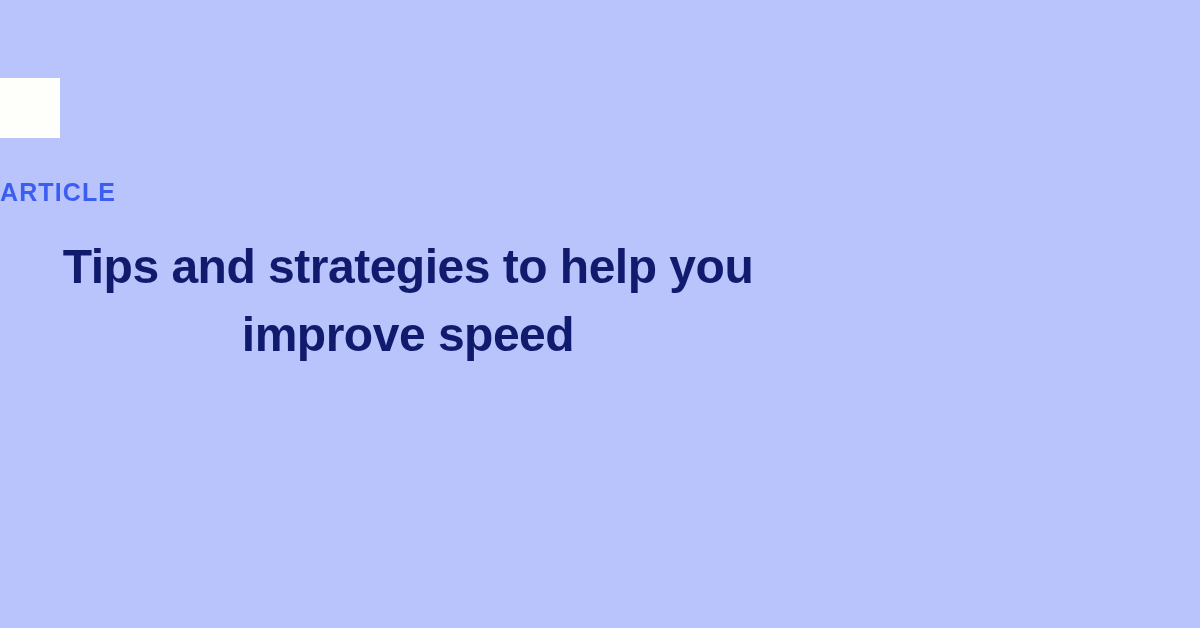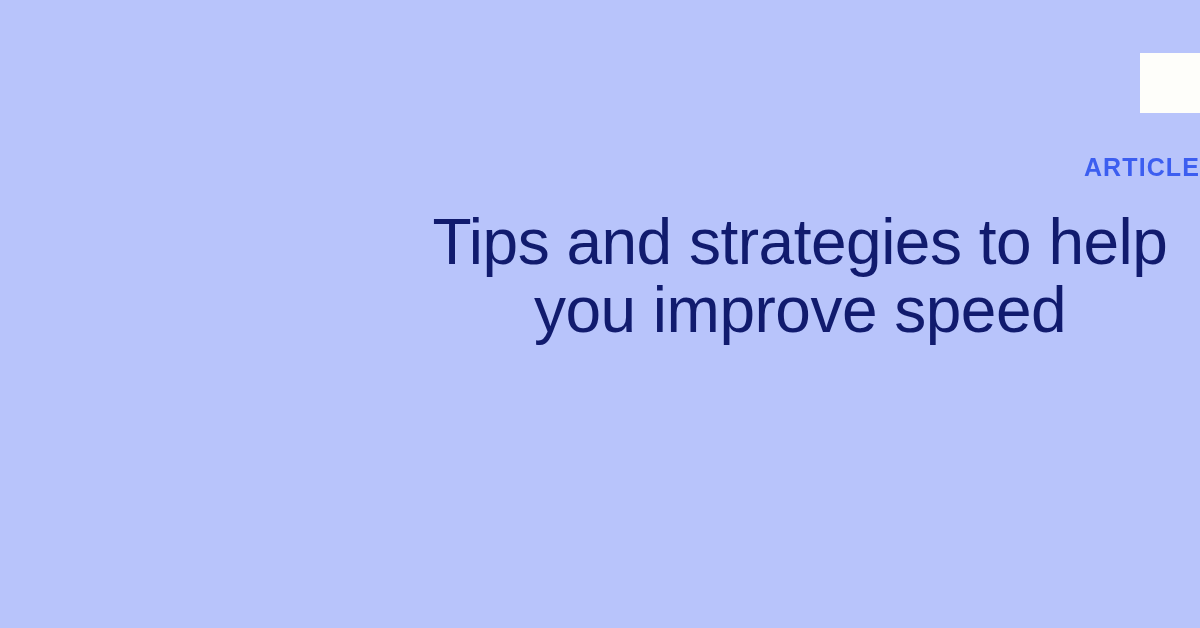--- a/index.html
+++ b/index.html
@@ -17,23 +17,23 @@
   }
 
   #og-card {
     position: relative;
     box-sizing: border-box;
     width: 1200px;
     height: 628px;
     background: #b8c4fb;
     display: flex;
     flex-direction: column;
-    align-items: flex-end;
+    align-items: flex-start;
     
-    padding-top: 53px;
+    padding-top: 78px;
   }
 
   
   .logo-slot {
     width: 60px;
     height: 60px;
     background: #fefefa;
     flex: 0 0 auto;
     line-height: 0;
     font-size: 0;
@@ -46,25 +46,25 @@
     font-weight: bold;
     letter-spacing: 1.1px;
     line-height: 1;
     color: #3c5ef0;
     text-align: center;
     white-space: nowrap;
   }
 
   
   .headline {
-    margin: 0;
+    margin: 8px;
     margin-top: 28px;
     width: 800px;
-    font-size: 64px;
-    font-weight: normal;
+    font-size: 48px;
+    font-weight: bold;
     line-height: 68px;
     letter-spacing: -0.5px;
     color: #111b6e;
     text-align: center;
     word-wrap: break-word;
   }
 </style>
 </head>
 <body>
 

